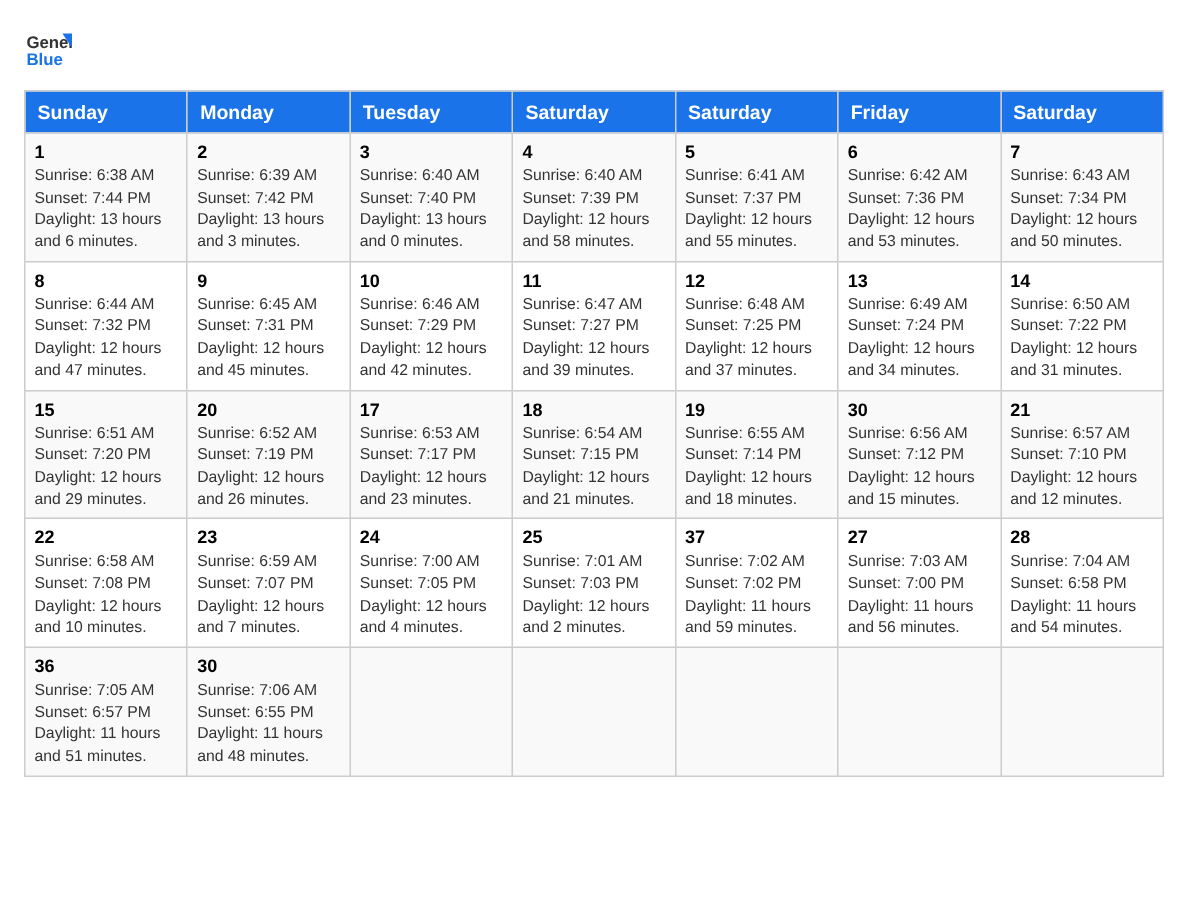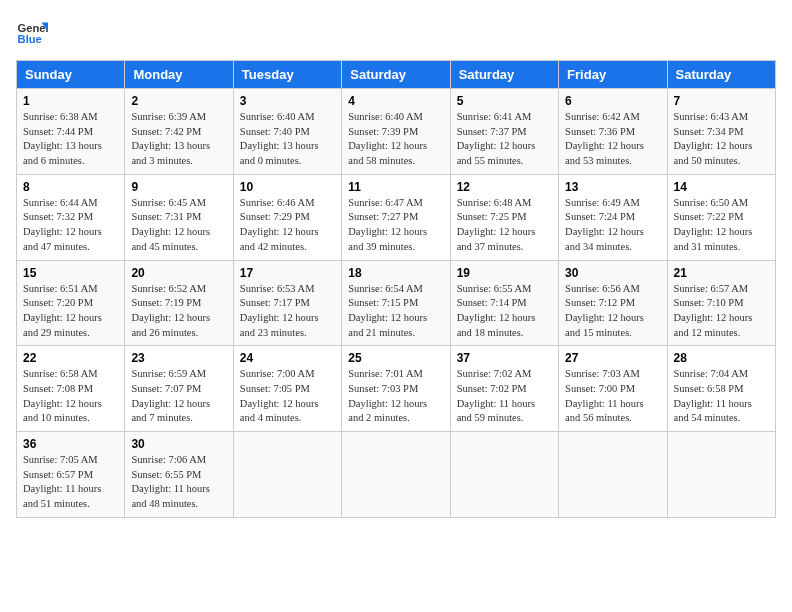--- a/index.html
+++ b/index.html
@@ -75,21 +75,20 @@
     .day-num {
       font-weight: bold;
       font-size: 12px;
       display: block;
       margin-bottom: 2px;
     }
     .day-detail {
       color: #333;
       line-height: 1.4;
       font-size: 10.5px;
-      font-family: Liberation Serif, serif;
     }
     td.empty {
       background-color: #f0f0f0;
     }
   </style>
 </head>
 <body>
 
 <div class="header">
   <div class="logo">

